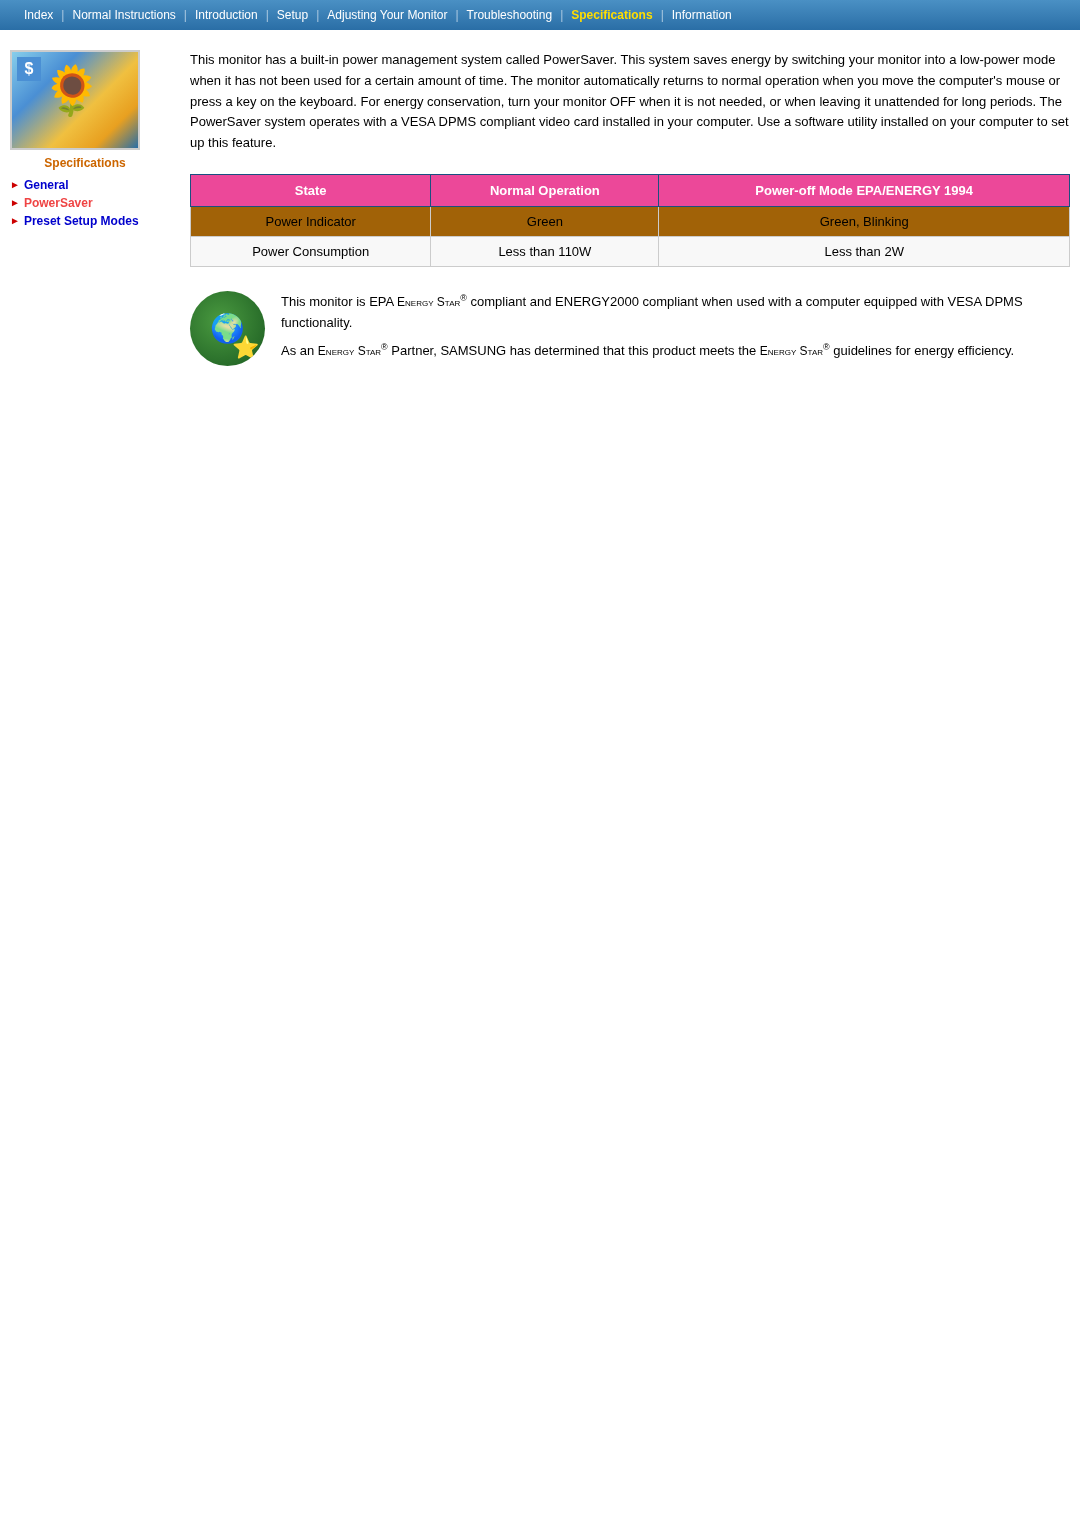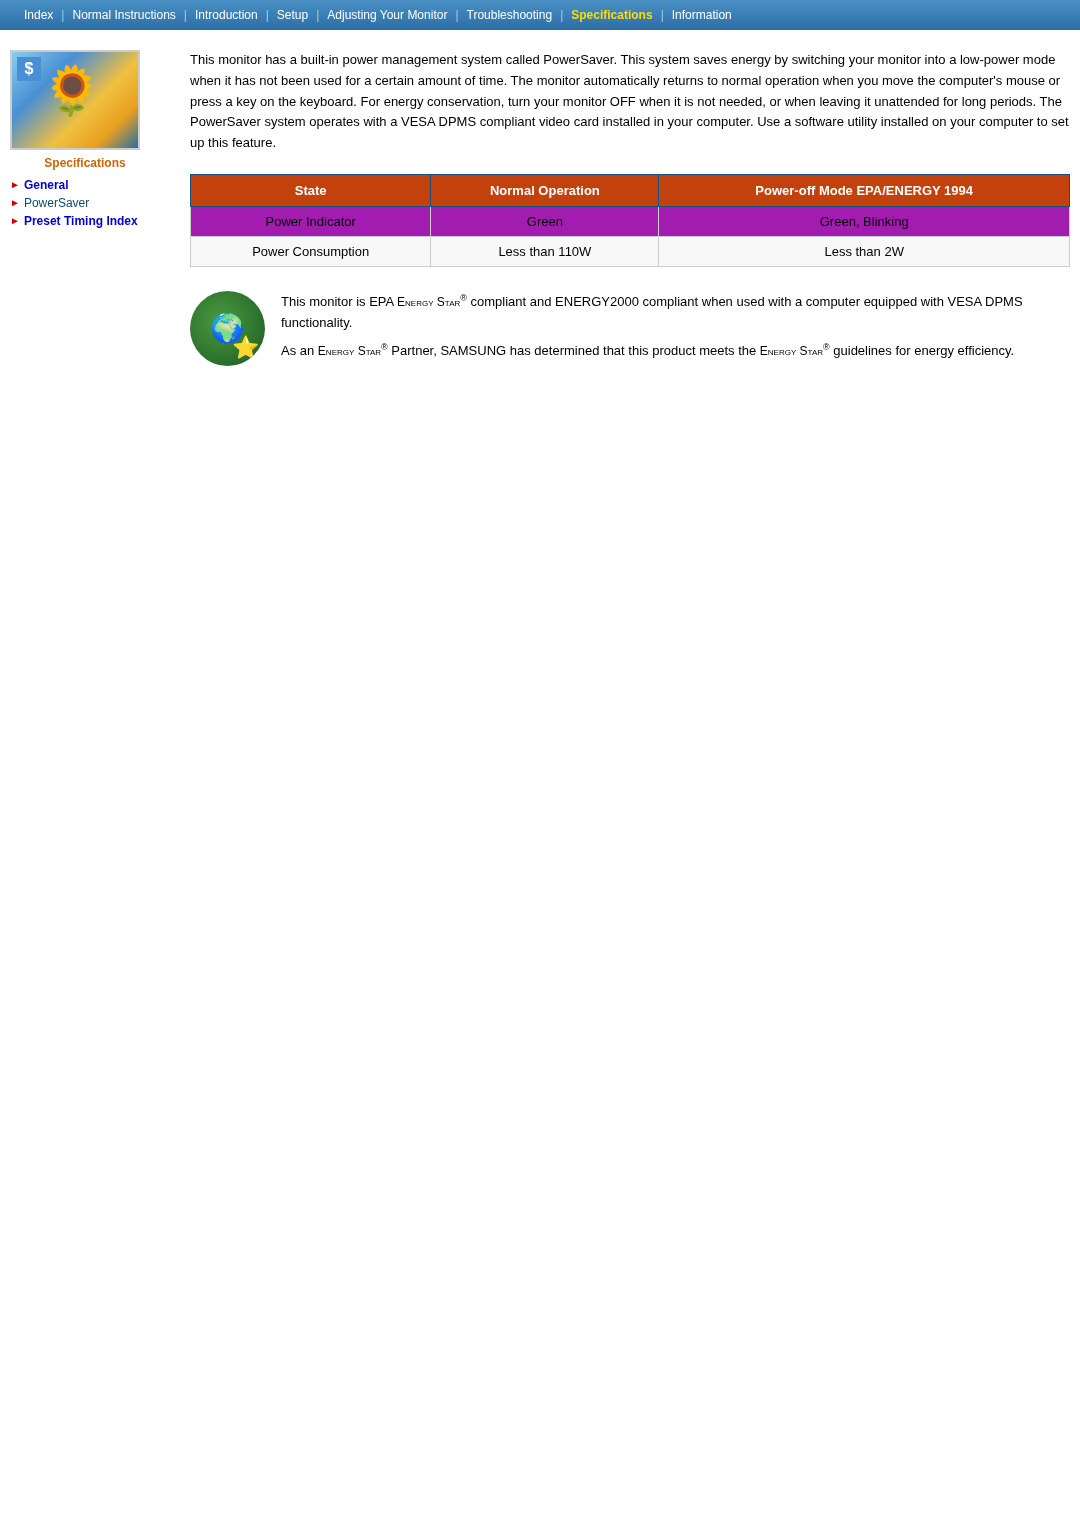--- a/index.html
+++ b/index.html
@@ -103,22 +103,22 @@
       margin-top: 1px;
       flex-shrink: 0;
     }
     .sidebar-link-text {
       font-size: 12px;
       color: #0000cc;
       text-decoration: none;
       font-weight: bold;
     }
     .sidebar-link-text.active {
-      color: #0c4a6e;
-      font-weight: normal;
+      color: #ef4444;
+      font-weight: bold;
     }
 
     
     #content {
       flex: 1;
       padding-left: 20px;
     }
 
     .intro-text {
       font-size: 13px;
@@ -128,32 +128,32 @@
     }
 
     
     .power-table {
       width: 100%;
       border-collapse: collapse;
       margin-bottom: 24px;
       font-size: 13px;
     }
     .power-table thead tr th {
-      background: #c2410c;
+      background: #ec4899;
       color: #fff;
       padding: 8px 12px;
       text-align: center;
       font-weight: bold;
       border: 1px solid #1a5080;
     }
     .power-table tbody tr td {
       padding: 7px 12px;
       text-align: center;
       border: 1px solid #ccc;
-      background: #a21caf;
+      background: #a16207;
     }
     .power-table tbody tr:nth-child(even) td {
       background: #f8f8f8;
     }
 
     
     .energy-section {
       display: flex;
       gap: 16px;
       align-items: flex-start;
@@ -229,21 +229,21 @@
     <a class="sidebar-link">
       <span class="sidebar-arrow">►</span>
       <span class="sidebar-link-text">General</span>
     </a>
     <a class="sidebar-link">
       <span class="sidebar-arrow">►</span>
       <span class="sidebar-link-text active">PowerSaver</span>
     </a>
     <a class="sidebar-link">
       <span class="sidebar-arrow">►</span>
-      <span class="sidebar-link-text">Preset Timing Index</span>
+      <span class="sidebar-link-text">Preset Setup Modes</span>
     </a>
   </aside>
 
   <main id="content">
     <p class="intro-text">This monitor has a built-in power management system called PowerSaver. This system saves energy by switching your monitor into a low-power mode when it has not been used for a certain amount of time. The monitor automatically returns to normal operation when you move the computer's mouse or press a key on the keyboard. For energy conservation, turn your monitor OFF when it is not needed, or when leaving it unattended for long periods. The PowerSaver system operates with a VESA DPMS compliant video card installed in your computer. Use a software utility installed on your computer to set up this feature.</p>
 
     <table class="power-table">
       <thead>
         <tr>
           <th>State</th>

